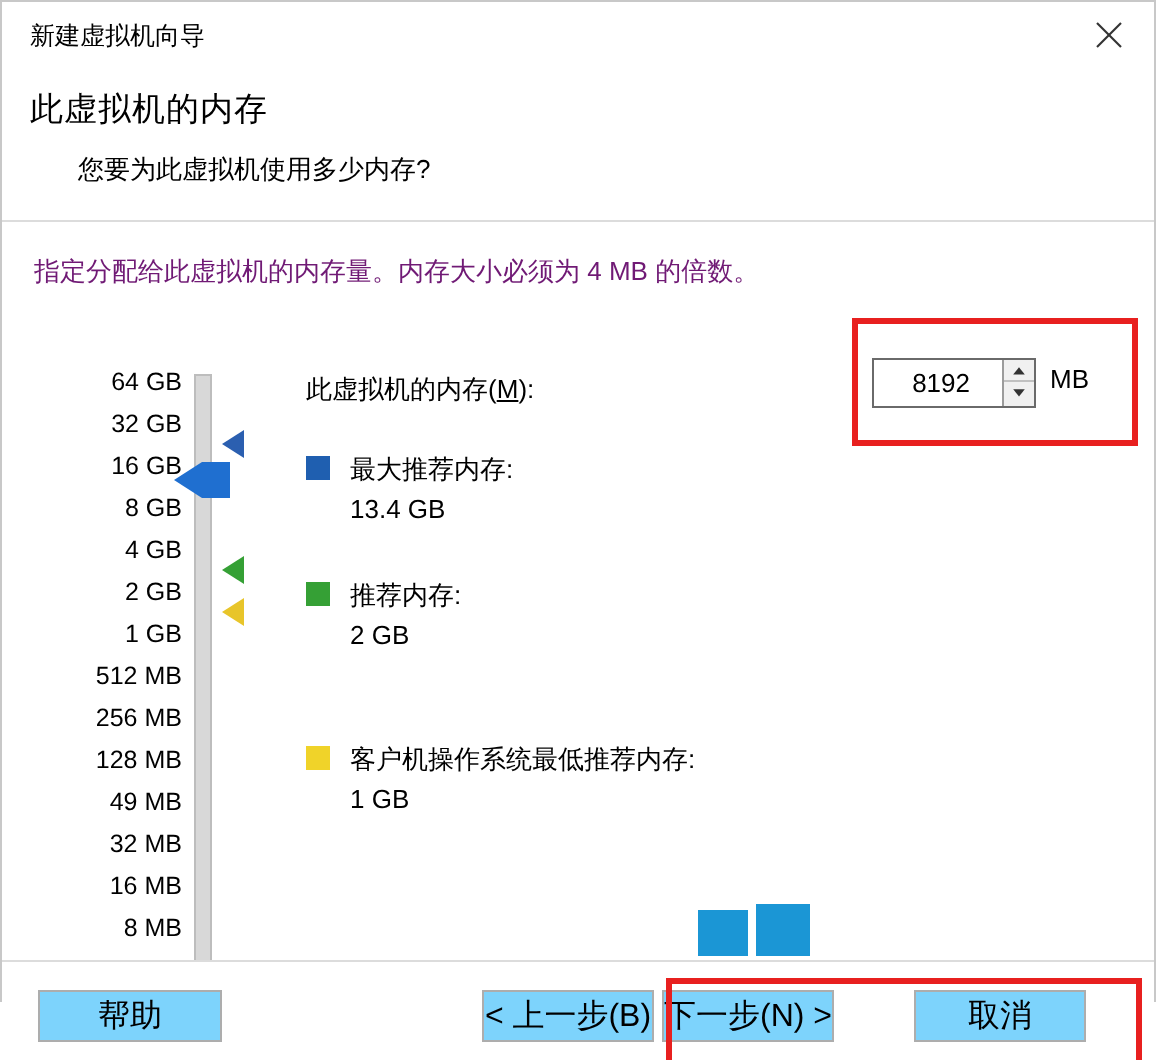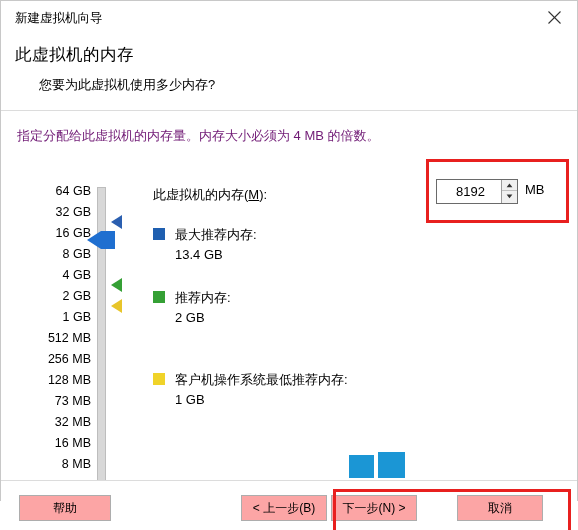--- a/index.html
+++ b/index.html
@@ -165,23 +165,23 @@
     position:absolute;left:64px;top:42px;
     font-size:12.5px;color:#1b96d5;white-space:nowrap;
   }
   
   .footer{
     position:absolute;left:0;top:480px;width:100%;height:50px;
     background:#ffffff;
   }
   .btn{
     position:absolute;height:26px;
-    border:1px solid #adadad;background:#fca5a5;
+    border:1px solid #adadad;background:#7dd3fc;
     font-family:"Liberation Sans","DejaVu Sans",sans-serif;
-    font-size:12px;color:#000;
+    font-size:16px;color:#000;
     display:flex;align-items:center;justify-content:center;
     box-sizing:border-box;
   }
   .btn-help{left:18px;top:14px;width:92px;}
   .btn-back{left:240px;top:14px;width:86px;}
   .btn-next{left:330px;top:14px;width:86px;}
   .btn-cancel{left:456px;top:14px;width:86px;}
   .redbar{
     position:absolute;left:332px;top:488px;width:238px;height:42px;
     border:3px solid #e8201f;border-bottom:none;box-sizing:border-box;
@@ -216,21 +216,21 @@
       <div>64 GB</div>
       <div>32 GB</div>
       <div>16 GB</div>
       <div>8 GB</div>
       <div>4 GB</div>
       <div>2 GB</div>
       <div>1 GB</div>
       <div>512 MB</div>
       <div>256 MB</div>
       <div>128 MB</div>
-      <div>73 MB</div>
+      <div>49 MB</div>
       <div>32 MB</div>
       <div>16 MB</div>
       <div>8 MB</div>
       <div>4 MB</div>
     </div>
 
     <div class="slider-track"></div>
 
     <div class="marker marker-blue" style="left:110px;top:104px;"></div>
     <div class="marker marker-green" style="left:110px;top:167px;"></div>

